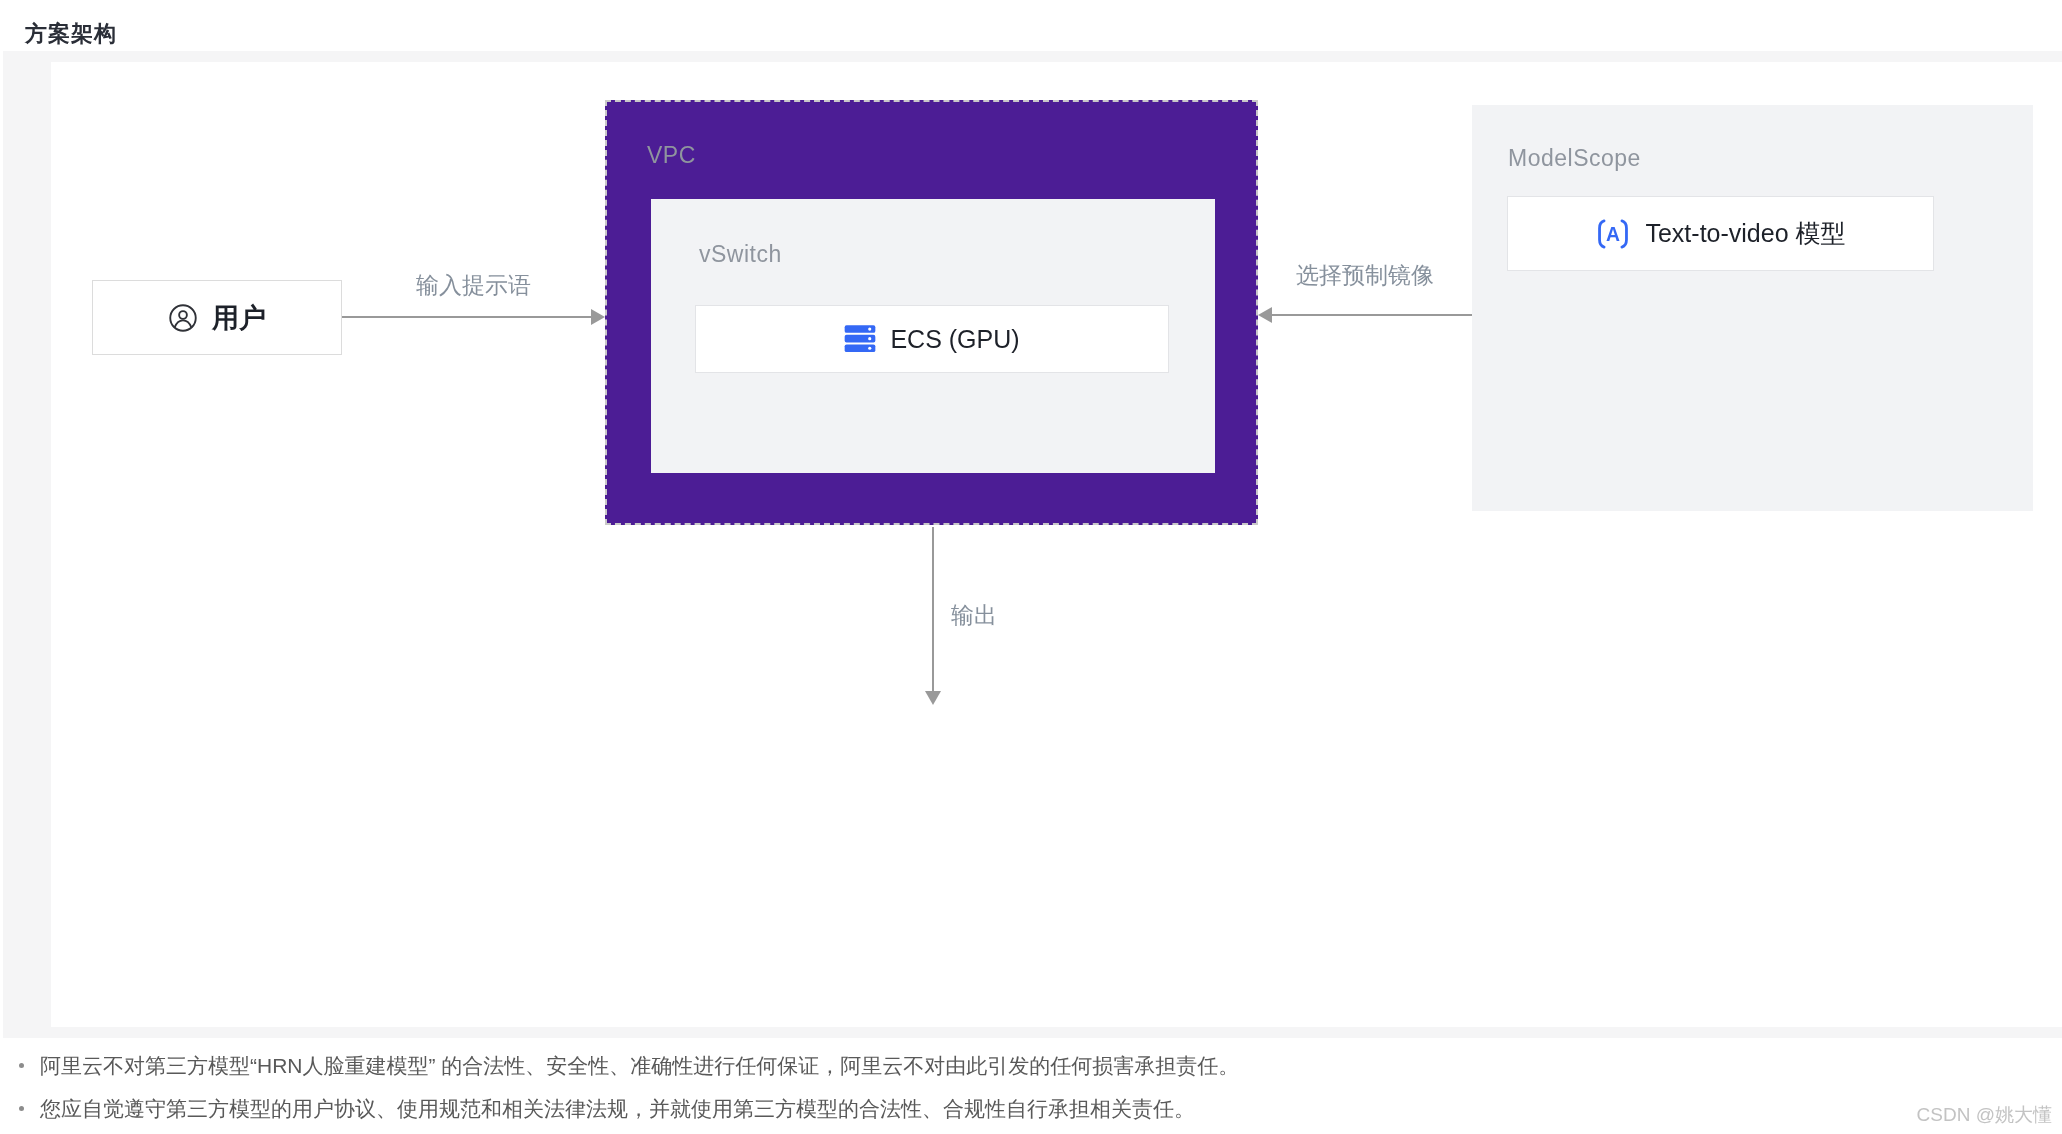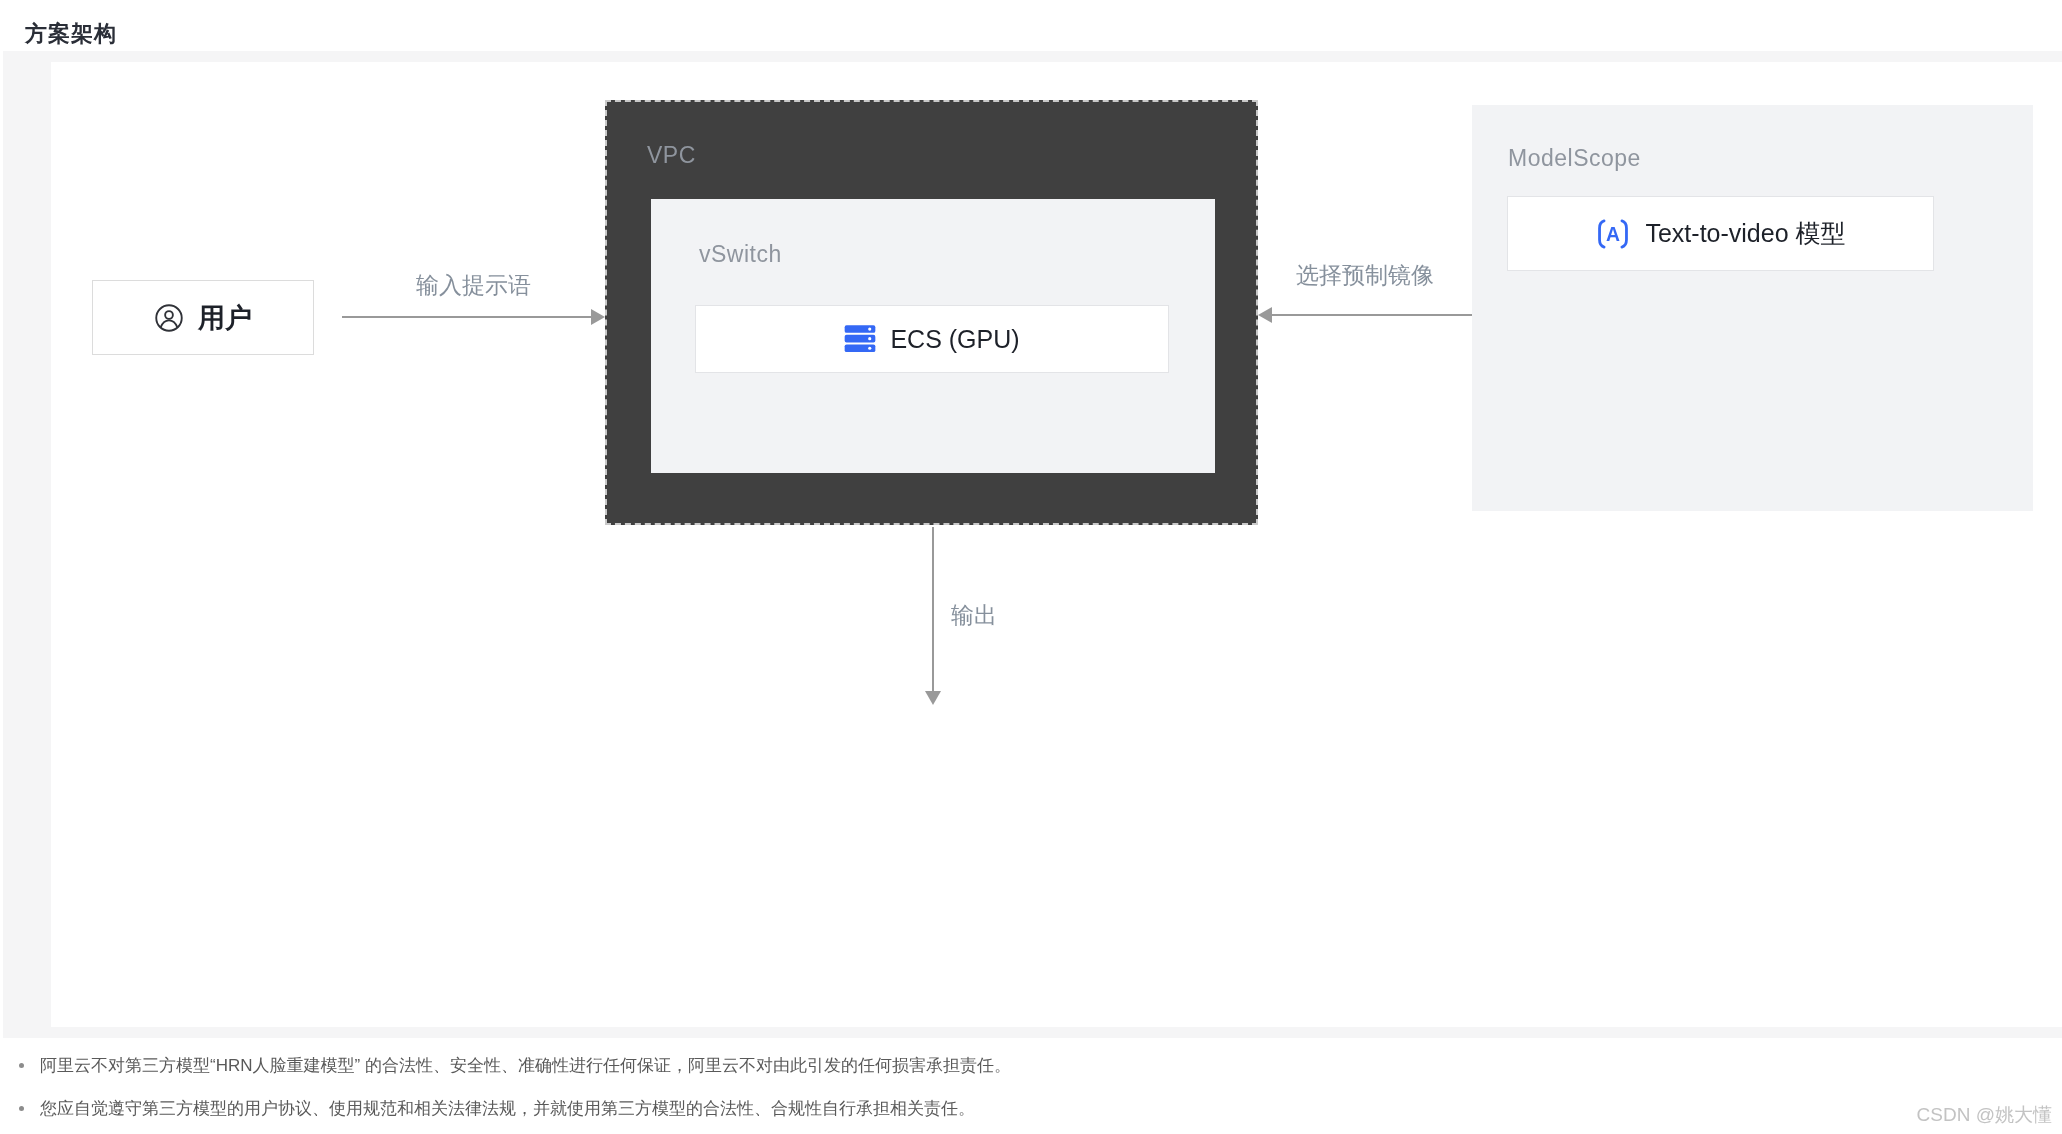--- a/index.html
+++ b/index.html
@@ -26,21 +26,21 @@
     box-sizing:border-box;display:flex;align-items:center;justify-content:center;
     gap:14px;
   }
   .node-label{font-size:25px;font-weight:500;color:#1d2129;white-space:nowrap;}
   .node-label.strong{font-size:27px;font-weight:600;}
   .icon{display:inline-flex;align-items:center;justify-content:center;}
   
   .group-label{position:absolute;font-size:23px;color:#8f959e;letter-spacing:.5px;}
   .vpc{
     position:absolute;left:554px;top:38px;width:653px;height:425px;
-    border:2px dashed #c9c9c9;box-sizing:border-box;background:#404040;
+    border:2px dashed #c9c9c9;box-sizing:border-box;background:#4c1d95;
   }
   .vswitch{
     position:absolute;left:44px;top:97px;width:564px;height:274px;
     background:#f2f3f5;
   }
   .modelscope{
     position:absolute;left:1421px;top:43px;width:561px;height:406px;
     background:#f2f3f5;
   }
   .outputs{
@@ -66,41 +66,41 @@
     border-left:8px solid transparent;border-right:8px solid transparent;
   }
   .arrow-label{
     position:absolute;font-size:23px;color:#86909c;white-space:nowrap;
   }
   .arrow-label.centered{text-align:center;}
   
   .notes{position:absolute;left:16px;top:1052px;margin:0;padding:0;list-style:none;width:1960px;}
   .notes li{
     position:relative;padding-left:24px;margin-bottom:16px;
-    font-size:17px;line-height:27px;color:#595959;
+    font-size:21px;line-height:27px;color:#595959;
   }
   .notes li::before{
     content:"";position:absolute;left:3px;top:11px;width:5px;height:5px;
     border-radius:50%;background:#8c8c8c;
   }
   .watermark{
     position:absolute;right:10px;top:1102px;font-size:19px;color:#c3c3c3;
   }
 </style>
 </head>
 <body>
 
 <div class="page-root">
 
   <h1 class="title">方案架构</h1>
 
   <div class="panel">
     <div class="canvas">
 
-      <div class="node" style="left:41px;top:218px;width:222px;height:75px;border-color:#dcdcdc;">
+      <div class="node" style="left:41px;top:218px;width:250px;height:75px;border-color:#dcdcdc;">
         <span class="icon">
           <svg width="30" height="30" viewBox="0 0 24 24" fill="none" stroke="#303238" stroke-width="1.5" stroke-linecap="round">
             <circle cx="12" cy="12" r="10.2"></circle>
             <circle cx="12" cy="9.6" r="3.1"></circle>
             <path d="M5.4 19.3 C6.9 15.6 9.3 13.9 12 13.9 C14.7 13.9 17.1 15.6 18.6 19.3"></path>
           </svg>
         </span>
         <span class="node-label strong">用户</span>
       </div>
 

